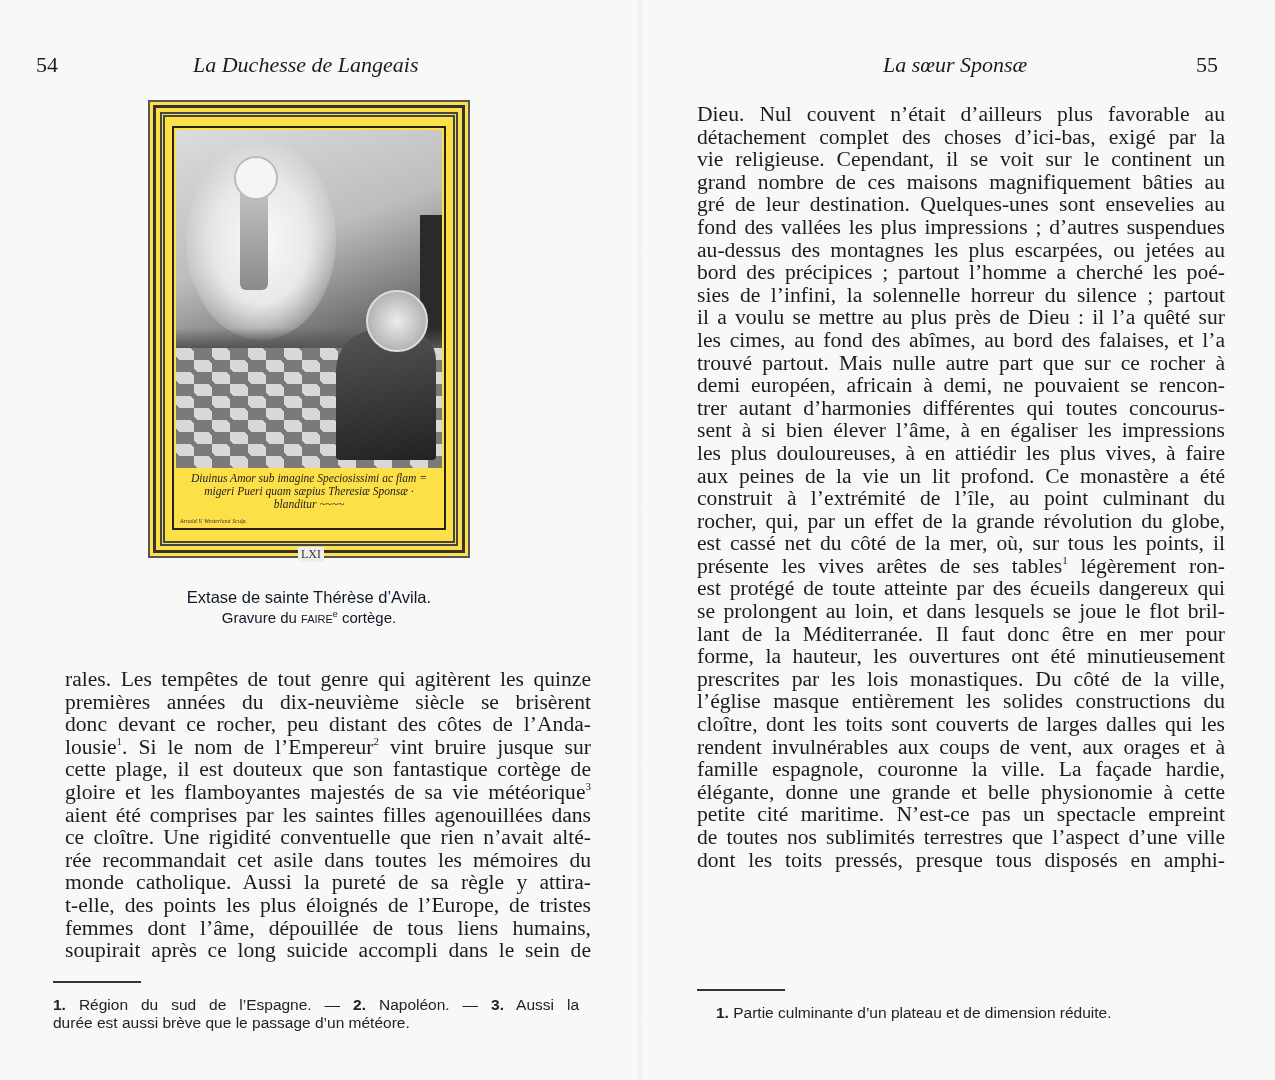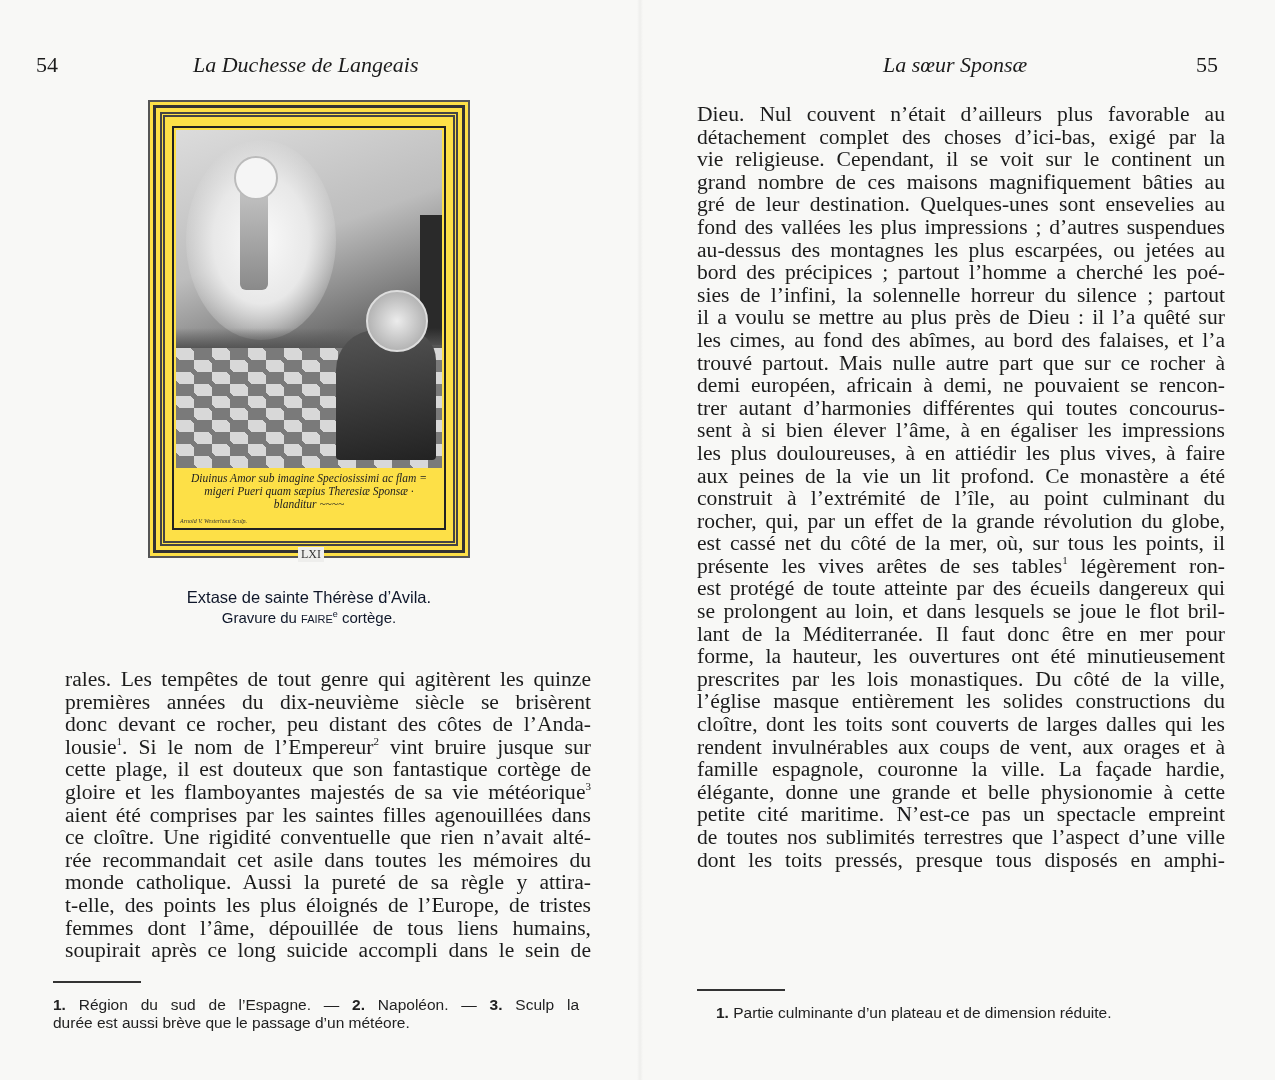--- a/index.html
+++ b/index.html
@@ -155,21 +155,21 @@
       <span class="ln">ce cloître. Une rigidité conventuelle que rien n’avait alté-</span>
       <span class="ln">rée recommandait cet asile dans toutes les mémoires du</span>
       <span class="ln">monde catholique. Aussi la pureté de sa règle y attira-</span>
       <span class="ln">t-elle, des points les plus éloignés de l’Europe, de tristes</span>
       <span class="ln">femmes dont l’âme, dépouillée de tous liens humains,</span>
       <span class="ln">soupirait après ce long suicide accompli dans le sein de</span>
     </div>
 
   <div class="fn-rule"></div>
   <div class="footnotes">
-    <span class="fn-line justify"><span class="fn-num">1.</span><span> Région du sud de l’Espagne. — </span><span class="fn-num">2.</span><span> Napoléon. — </span><span class="fn-num">3.</span><span> Sculp la</span></span>
+    <span class="fn-line justify"><span class="fn-num">1.</span><span> Région du sud de l’Espagne. — </span><span class="fn-num">2.</span><span> Napoléon. — </span><span class="fn-num">3.</span><span> Aussi la</span></span>
     <span class="fn-line">durée est aussi brève que le passage d’un météore.</span>
   </div>
 </div>
 
 <div class="page page-right">
   <div class="running-head">La sœur Sponsæ</div>
   <div class="folio">55</div>
 
   <div class="body-text" id="right-body">
       <span class="ln">Dieu. Nul couvent n’était d’ailleurs plus favorable au</span>

